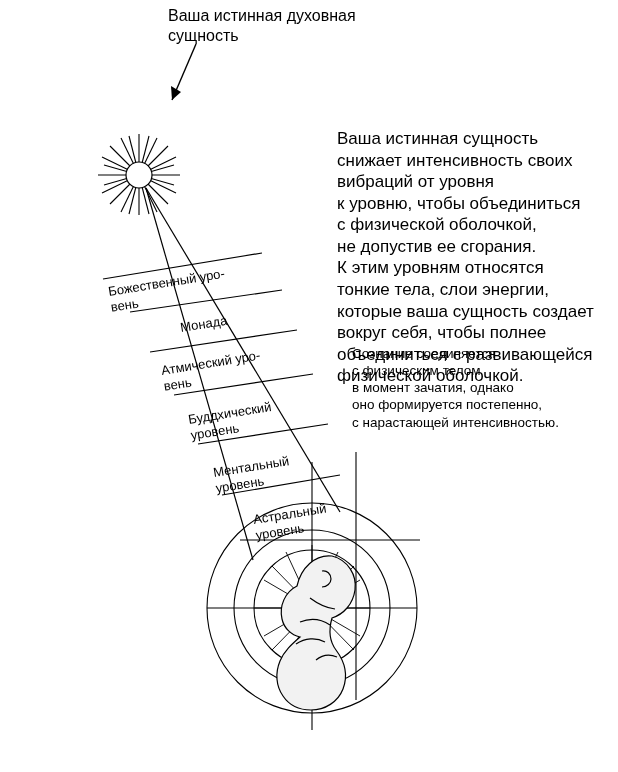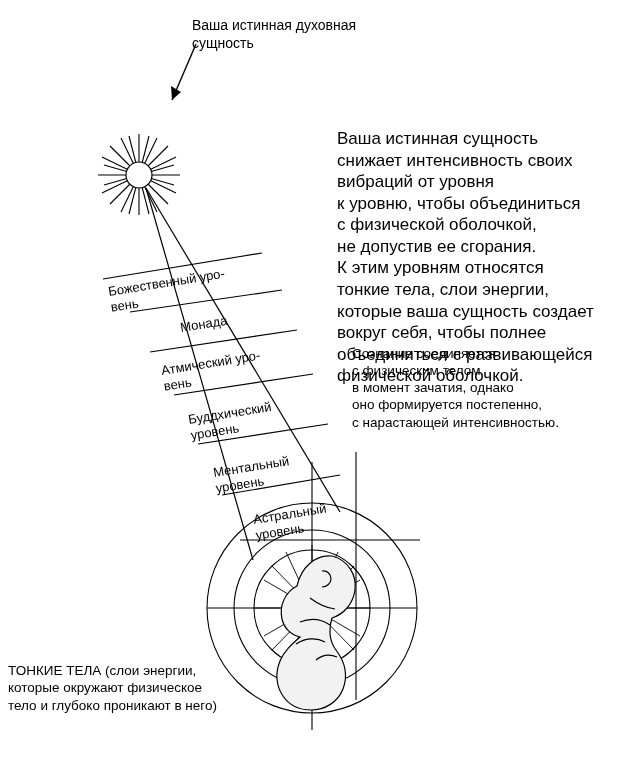--- a/index.html
+++ b/index.html
@@ -19,24 +19,23 @@
     background: #ffffff;
   }
   .txt {
     position: absolute;
     white-space: pre;
     line-height: 1.18;
     color: #000;
   }
   #top-caption {
     left: 168px;
-    top: 17px;
-    font-size: 14px;
+    top: 6px;
+    font-size: 16px;
     line-height: 1.25;
-    margin-left: 24px;
   }
   #right-para-1 {
     left: 337px;
     top: 128px;
     font-size: 17px;
     line-height: 1.27;
   }
   #right-para-2 {
     left: 352px;
     top: 345px;
@@ -175,17 +174,14 @@
 тонкие тела, слои энергии,
 которые ваша сущность создает
 вокруг себя, чтобы полнее
 объединиться с развивающейся
 физической оболочкой.</div>
   <div class="txt" id="right-para-2">Сознание соединяется
 с физическим телом
 в момент зачатия, однако
 оно формируется постепенно,
 с нарастающей интенсивностью.</div>
-  <div class="txt" id="bottom-caption">ТОНКИЕ ТЕЛА (слои энергии,
-которые окружают физическое
-тело и глубоко проникают в него)</div>
 
 </div>
 
 </body></html>

